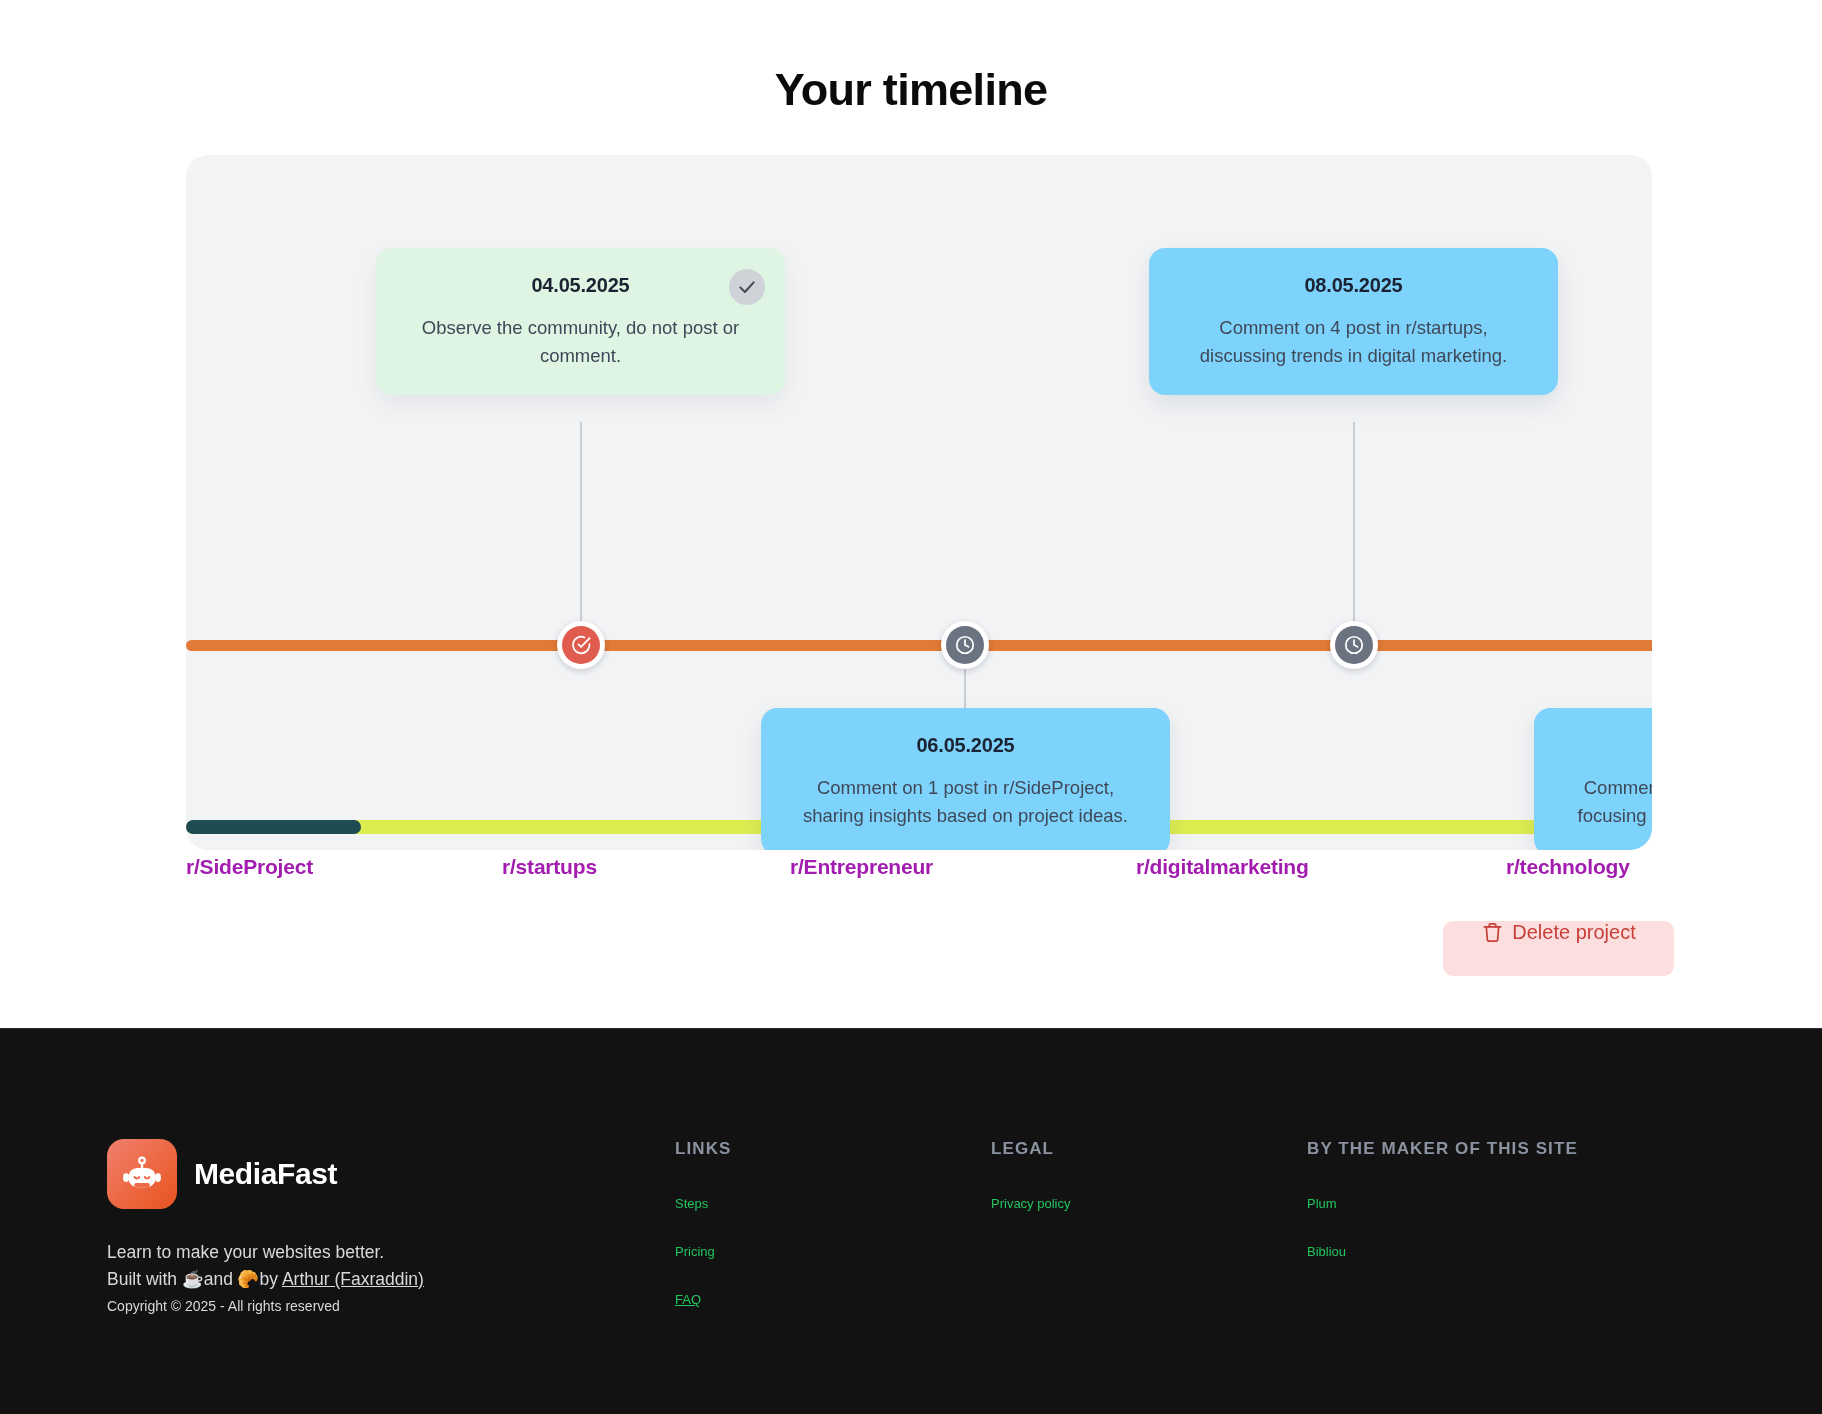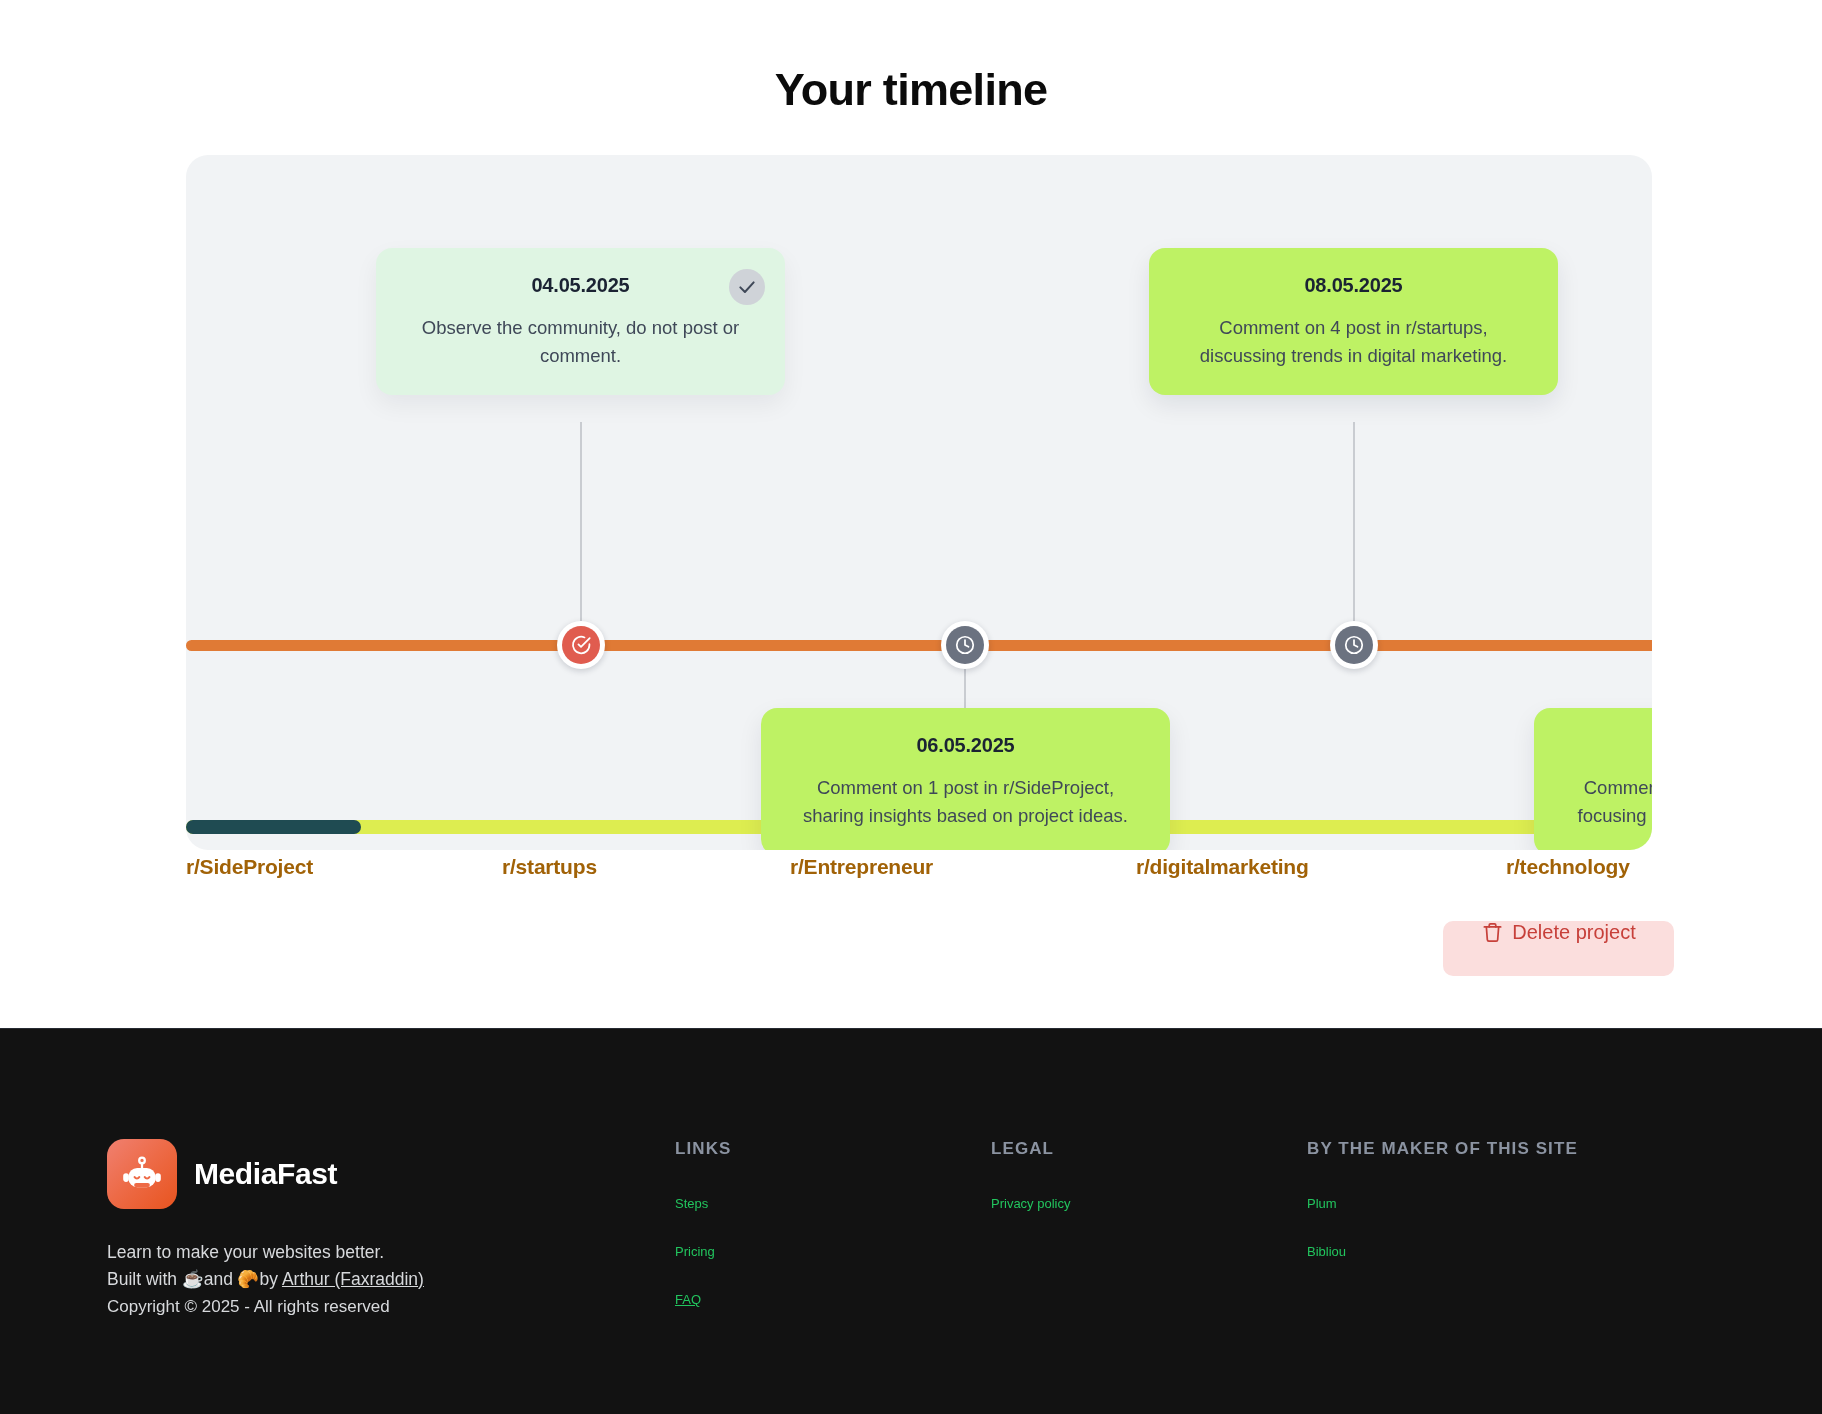--- a/index.html
+++ b/index.html
@@ -119,21 +119,21 @@
     width: 2px;
     background: #c9ccd1;
     z-index: 1;
   }
 
   
   .event-card {
     position: absolute;
     width: 409px;
     border-radius: 16px;
-    background: #bef264;
+    background: #7dd3fc;
     box-shadow: 0 10px 24px rgba(15, 23, 42, 0.085);
     padding: 26px 30px 26px;
     text-align: center;
     z-index: 3;
   }
   .event-card.completed {
     background: #dff5e3;
     box-shadow: 0 10px 24px rgba(15, 23, 42, 0.06);
   }
   .event-date {
@@ -190,21 +190,21 @@
     top: 855px;
     left: 186px;
     width: 1466px;
     height: 40px;
   }
   .sub-label {
     position: absolute;
     top: 0;
     font-size: 21px;
     font-weight: 700;
-    color: #a16207;
+    color: #a21caf;
     letter-spacing: -0.2px;
     white-space: nowrap;
   }
 
   
   .delete-btn {
     position: absolute;
     top: 921px;
     left: 1443px;
     width: 231px;
@@ -274,21 +274,21 @@
   .brand-built {
     font-size: 17.5px;
     line-height: 27px;
     color: #d7d9dc;
   }
   .brand-built a {
     color: #d7d9dc;
     text-decoration: underline;
   }
   .brand-copy {
-    font-size: 17px;
+    font-size: 14px;
     line-height: 27px;
     color: #d7d9dc;
   }
 
   .link-col { width: 288px; margin-left: 28px; }
   .col-title {
     font-size: 17px;
     font-weight: 700;
     letter-spacing: 1.1px;
     color: #8b93a1;

